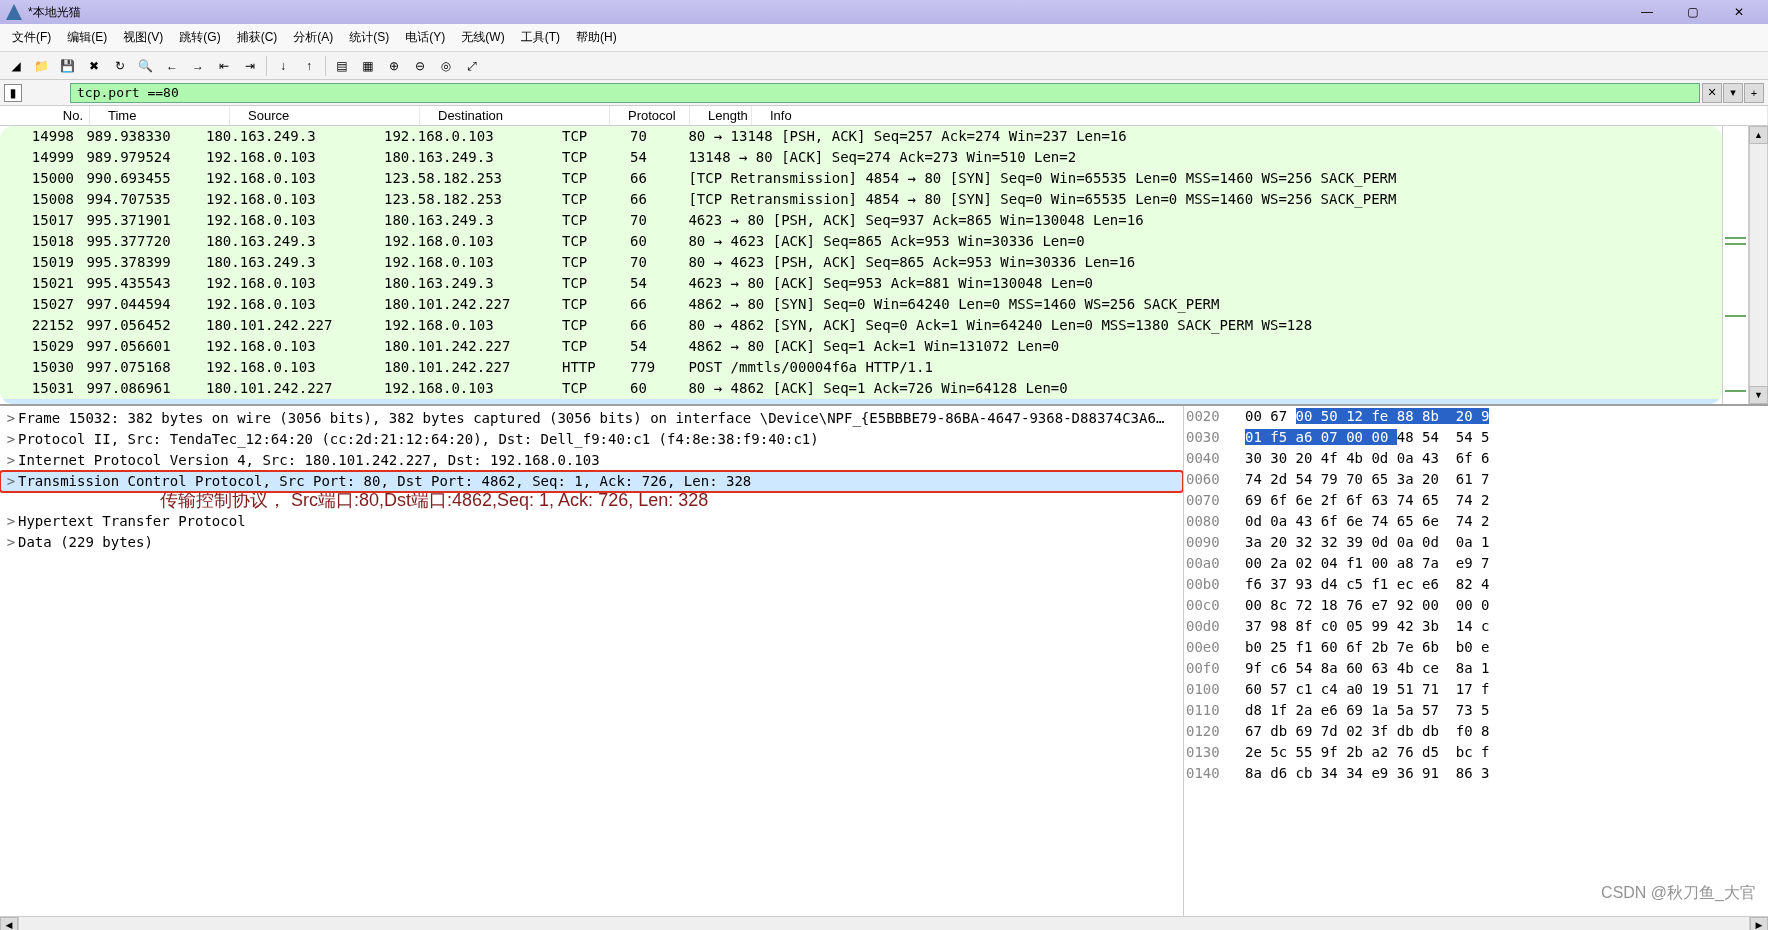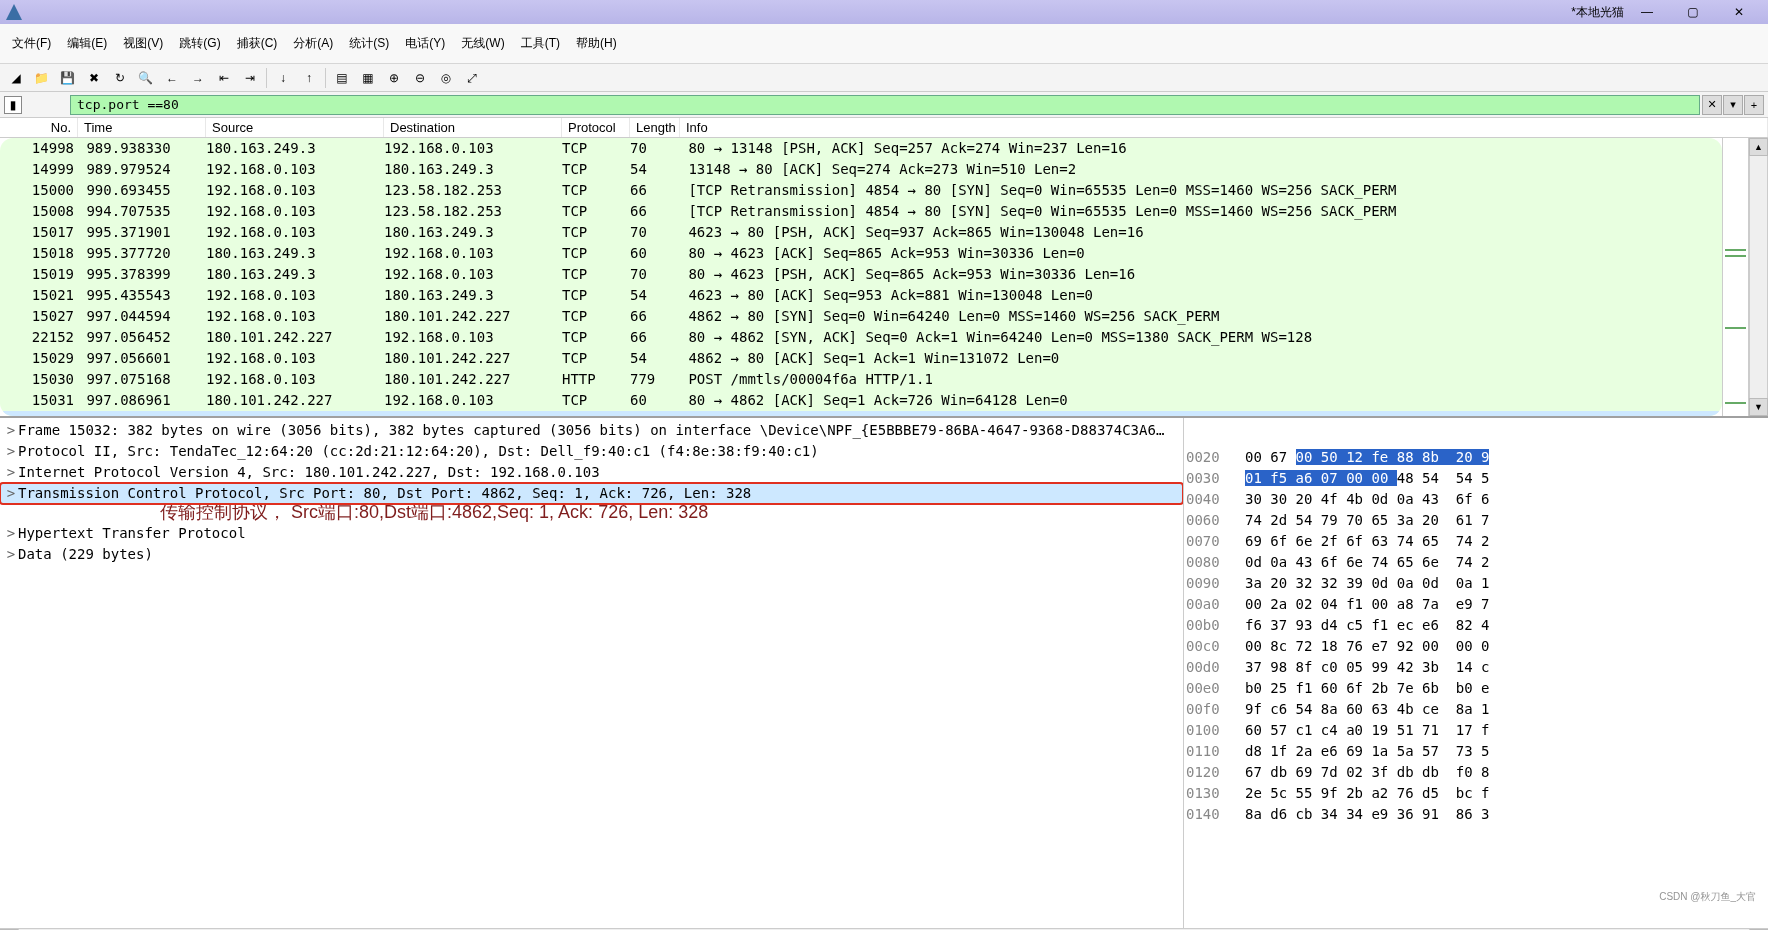--- a/index.html
+++ b/index.html
@@ -1,33 +1,33 @@
 <!DOCTYPE html>
 <html><head>
 <meta charset="utf-8">
 <style>
 * { margin: 0; padding: 0; box-sizing: border-box; }
 body { font-family: "Segoe UI", Tahoma, sans-serif; font-size: 12px; background: #fff; overflow: hidden; width: 1768px; height: 930px; }
-.titlebar { background: linear-gradient(to bottom, #c8c5f0, #b8b5e8); height: 24px; display: flex; align-items: center; padding: 0 6px; text-align: right; }
+.titlebar { background: linear-gradient(to bottom, #c8c5f0, #b8b5e8); height: 24px; display: flex; align-items: center; padding: 0 6px; }
 .titlebar-icon { width: 16px; height: 16px; background: #3a6ea5; margin-right: 6px; clip-path: polygon(0 100%, 50% 0, 100% 100%); }
 .titlebar-text { flex: 1; font-size: 12px; color: #000; }
 .titlebar-btns { display: flex; gap: 0; }
 .titlebar-btn { width: 46px; height: 24px; display: flex; align-items: center; justify-content: center; font-size: 12px; cursor: pointer; }
-.menubar { background: #f8f8f8; height: 40px; display: flex; align-items: center; padding: 0 4px; border-bottom: 1px solid #d6d6d6; }
+.menubar { background: #f8f8f8; height: 28px; display: flex; align-items: center; padding: 0 4px; border-bottom: 1px solid #d6d6d6; }
 .menu-item { padding: 2px 8px; cursor: pointer; }
 .toolbar { background: #f4f4f4; height: 28px; display: flex; align-items: center; padding: 2px 4px; gap: 2px; border-bottom: 1px solid #ccc; }
 .tb-btn { width: 24px; height: 24px; display: flex; align-items: center; justify-content: center; border: 1px solid transparent; cursor: pointer; }
 .tb-sep { width: 1px; height: 20px; background: #ccc; margin: 0 2px; }
 .filterbar { display: flex; align-items: center; padding: 2px 4px; background: #f4f4f4; border-bottom: 1px solid #ccc; height: 26px; }
 .filter-icon { width: 18px; height: 18px; border: 1px solid #888; display: flex; align-items: center; justify-content: center; background: #fff; }
 .filter-input { flex: 1; background: #b0f8b0; border: 1px solid #6a8; padding: 2px 6px; font-family: monospace; font-size: 13px; height: 20px; margin-left: 48px; }
 .filter-ctrl { width: 20px; height: 20px; display: flex; align-items: center; justify-content: center; cursor: pointer; background:#ddd; border:1px solid #aaa; font-size:11px;}
 .main-grid { display: grid; grid-template-columns: 1fr 26px 20px; grid-template-rows: 20px 278px; }
 .pkt-header { display: flex; background: #fff; border-bottom: 1px solid #ccc; font-size: 13px; }
-.pkt-header > div { padding: 2px 6px; border-right: 1px solid #e8e8e8; }
+.pkt-header > div { padding: 2px 6px; border-right: 1px solid #e8e8e8; margin-left: 12px; }
 .pkt-body { overflow: hidden; background: #e8ffe0; font-family: "Consolas","DejaVu Sans Mono", monospace; font-size: 14px; line-height: 21px; border-radius: 13px; }
 .pkt-row { display: flex; white-space: pre; padding: 0; }
 .pkt-row.sel { background: #cde8ff; }
 .c-no { width: 78px; text-align: right; padding-right: 4px; }
 .c-time { width: 128px; }
 .c-src { width: 178px; }
 .c-dst { width: 178px; }
 .c-proto { width: 68px; }
 .c-len { width: 50px; text-align: left; padding-right:6px;}
 .c-info { flex: 1; }
@@ -36,26 +36,26 @@
 .vscroll-ph { background: #efefef; border-left: 1px solid #ccc; display:flex; flex-direction:column; }
 .scroll-arrow { height:18px; background:#dcdcdc; border:1px solid #bbb; display:flex;align-items:center;justify-content:center; font-size:9px; cursor:pointer;}
 .scroll-track {flex:1; position:relative; background:#efefef; border-left:1px solid #ccc; border-right:1px solid #ccc;}
 .lower { display: grid; grid-template-columns: 1184px 1fr; grid-template-rows: 1fr 18px; height: 530px; border-top: 2px solid #a0a0a0; }
 .details-pane { font-family: "Consolas","DejaVu Sans Mono", monospace; font-size: 14px; line-height: 21px; padding: 2px 0; overflow:hidden; border-right:1px solid #ccc;}
 .det-line { display:flex; align-items:center; cursor:pointer; padding-left: 4px;}
 .det-exp { width: 14px; display:inline-block; text-align:center; color:#666; user-select:none;}
 .det-line.sel { background: #cde8ff; }
 .det-line.boxed { outline: 2px solid #e03020; outline-offset: -1px; border-radius:3px; }
 .det-annot { color: #7f1d1d; font-size: 18px; padding-left: 160px; font-family: "Microsoft YaHei", sans-serif; margin-top:-2px;}
-.hex-pane { font-family: "Consolas","DejaVu Sans Mono", monospace; font-size: 14px; line-height: 21px; background: #fff; overflow:hidden; padding-left:2px;margin-top:29px;}
+.hex-pane { font-family: "Consolas","DejaVu Sans Mono", monospace; font-size: 14px; line-height: 21px; background: #fff; overflow:hidden; padding-left:2px;}
 .hex-line { white-space: pre; }
 .hex-offset { color: #888; }
 .hex-sel { background: #2a63c8; color: #fff; }
 .hscroll-ph { grid-column: 1 / span 2; background: #efefef; border-top: 1px solid #ccc; display:flex;}
-.watermark { position:absolute; right:12px; bottom:26px; color:rgba(120,120,120,.8); font-size:10px;}
+.watermark { position:absolute; right:12px; bottom:26px; color:rgba(120,120,120,.8); font-size:16px;}
 </style>
 </head>
 <body>
 
 <div class="titlebar">
   <div class="titlebar-icon"></div>
   <div class="titlebar-text">*本地光猫</div>
   <div class="titlebar-btns">
     <div class="titlebar-btn">—</div>
     <div class="titlebar-btn">▢</div>

